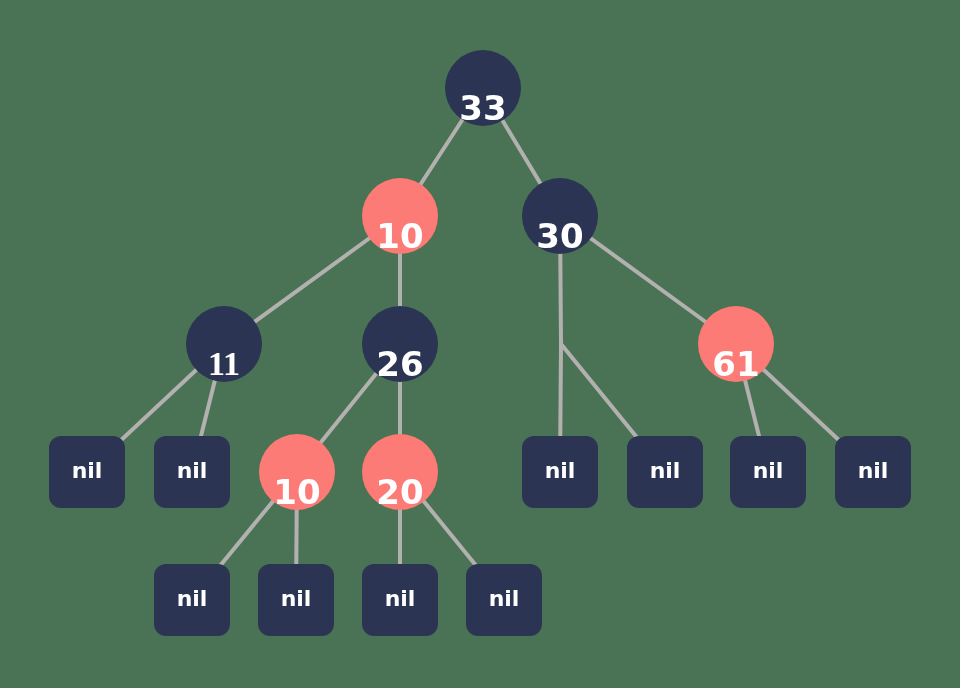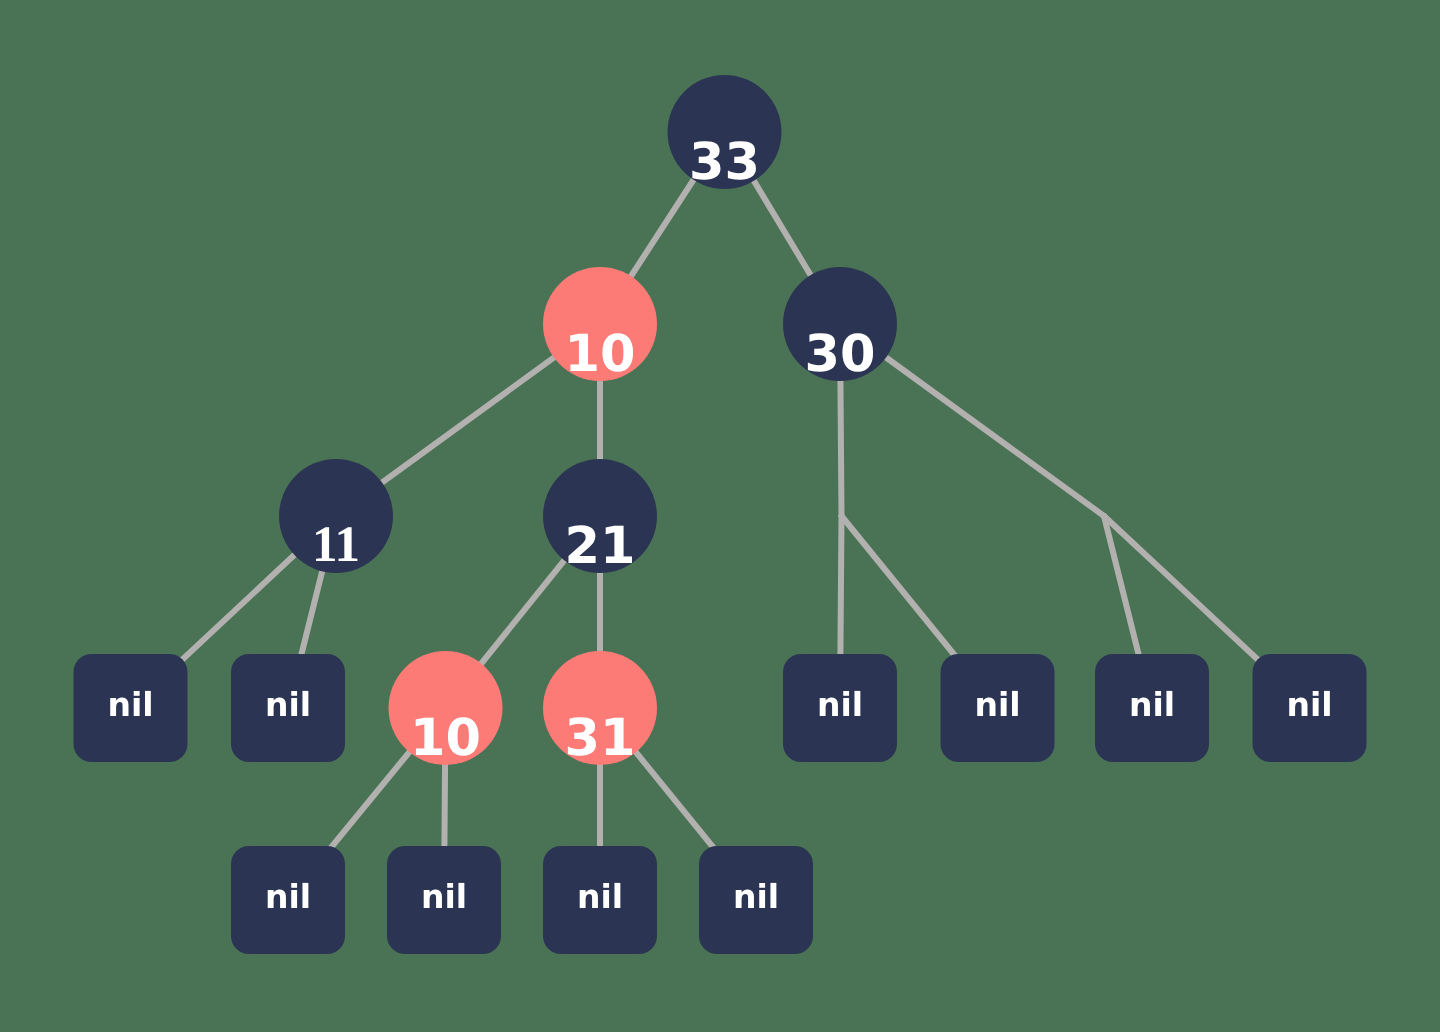--- a/index.html
+++ b/index.html
@@ -92,27 +92,30 @@
       <div class="node node-key color-red" style="width: 76px; height: 76px; left: 362px; top: 178px;">
         <span class="node-label">10</span>
       </div>
       <div class="node node-key color-black" style="width: 76px; height: 76px; left: 522px; top: 178px;">
         <span class="node-label">30</span>
       </div>
       <div class="node node-key color-black" style="width: 76px; height: 76px; left: 186px; top: 306px; font-family: Liberation Serif, serif;">
         <span class="node-label">11</span>
       </div>
       <div class="node node-key color-black" style="width: 76px; height: 76px; left: 362px; top: 306px;">
-        <span class="node-label">21</span>
+        <span class="node-label">26</span>
+      </div>
+      <div class="node node-key color-red" style="width: 76px; height: 76px; left: 698px; top: 306px;">
+        <span class="node-label">61</span>
       </div>
       <div class="node node-key color-red" style="width: 76px; height: 76px; left: 259px; top: 434px;">
         <span class="node-label">10</span>
       </div>
       <div class="node node-key color-red" style="width: 76px; height: 76px; left: 362px; top: 434px;">
-        <span class="node-label">31</span>
+        <span class="node-label">20</span>
       </div>
       <div class="node node-nil color-black" style="width: 76px; height: 72px; left: 49px; top: 436px;">
         <span class="node-label">nil</span>
       </div>
       <div class="node node-nil color-black" style="width: 76px; height: 72px; left: 154px; top: 436px;">
         <span class="node-label">nil</span>
       </div>
       <div class="node node-nil color-black" style="width: 76px; height: 72px; left: 522px; top: 436px;">
         <span class="node-label">nil</span>
       </div>

